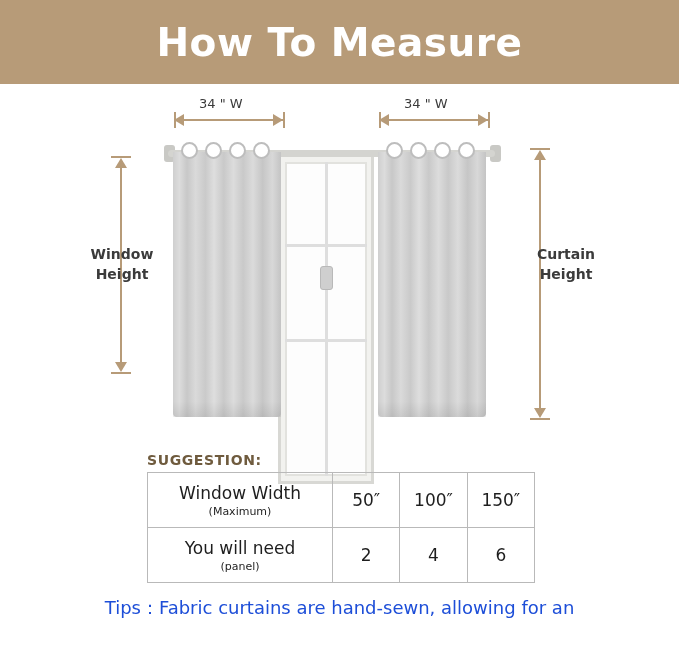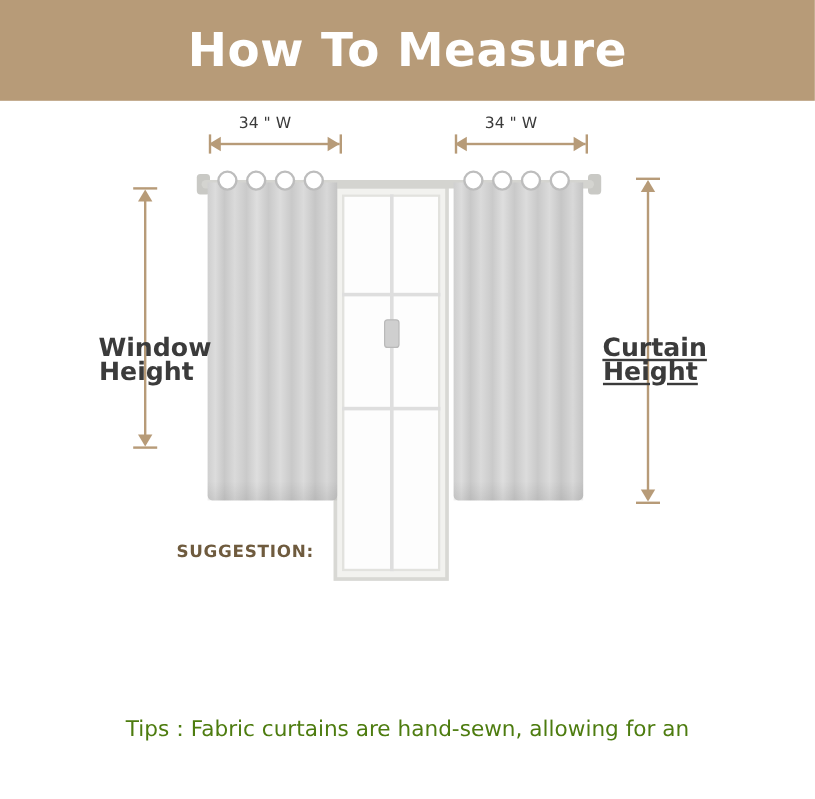--- a/index.html
+++ b/index.html
@@ -189,26 +189,25 @@
   .meas-label {
     position: absolute;
     color: #3b3b3b;
     font-size: 13px;
     font-family: "DejaVu Sans", sans-serif;
     white-space: nowrap;
   }
   .side-label {
     position: absolute;
     color: #3b3b3b;
-    font-size: 21px;
+    font-size: 14px;
     font-weight: bold;
     text-align: center;
     line-height: 20px;
     font-family: "DejaVu Sans", sans-serif;
-    margin-top: 36px;
   }
 
   
   .suggestion-title {
     position: absolute;
     left: 147px; top: 452px;
     color: #6f5b3e;
     font-size: 14px;
     font-weight: bold;
     letter-spacing: 0.6px;
@@ -246,21 +245,21 @@
     font-size: 17px;
     height: 52px;
   }
 
   
   .tips {
     position: absolute;
     left: 0; top: 594px;
     width: 679px;
     text-align: center;
-    color: #4d7c0f;
+    color: #1d4ed8;
     font-size: 18px;
     line-height: 28px;
     font-family: "DejaVu Sans", sans-serif;
   }
   .tips-label { }
 </style>
 </head>
 <body>
 
 <div class="page">
@@ -320,27 +319,49 @@
     <div class="side-label" style="left:82px; top:160px; width:80px;">
       <span>Window</span><br>
       <span>Height</span>
     </div>
 
     <div class="tick-v" style="left:530px; top:64px;"></div>
     <div class="tick-v" style="left:530px; top:334px;"></div>
     <div class="meas-v" style="left:539px; top:68px; height:264px;"></div>
     <div class="arrow arrow-up" style="left:534px; top:66px;"></div>
     <div class="arrow arrow-down" style="left:534px; top:324px;"></div>
-    <div class="side-label" style="left:502px; top:160px; width:80px;text-decoration:underline;">
+    <div class="side-label" style="left:526px; top:160px; width:80px;">
       <span>Curtain</span><br>
       <span>Height</span>
     </div>
 
   </div>
 
   <div class="suggestion-title">SUGGESTION:</div>
 
+  <table class="suggestion">
+    <tbody>
+      <tr>
+        <td class="rowhead">
+          <span class="main">Window Width</span>
+          <span class="sub">(Maximum)</span>
+        </td>
+        <td class="val">50″</td>
+        <td class="val">100″</td>
+        <td class="val">150″</td>
+      </tr>
+      <tr>
+        <td class="rowhead">
+          <span class="main">You will need</span>
+          <span class="sub">(panel)</span>
+        </td>
+        <td class="val">2</td>
+        <td class="val">4</td>
+        <td class="val">6</td>
+      </tr>
+    </tbody>
+  </table>
 
   <div class="tips">
     <span class="tips-label">Tips：</span><span>Fabric curtains are hand-sewn, allowing for an</span><br>
   </div>
 
 </div>
 
 </body></html>

